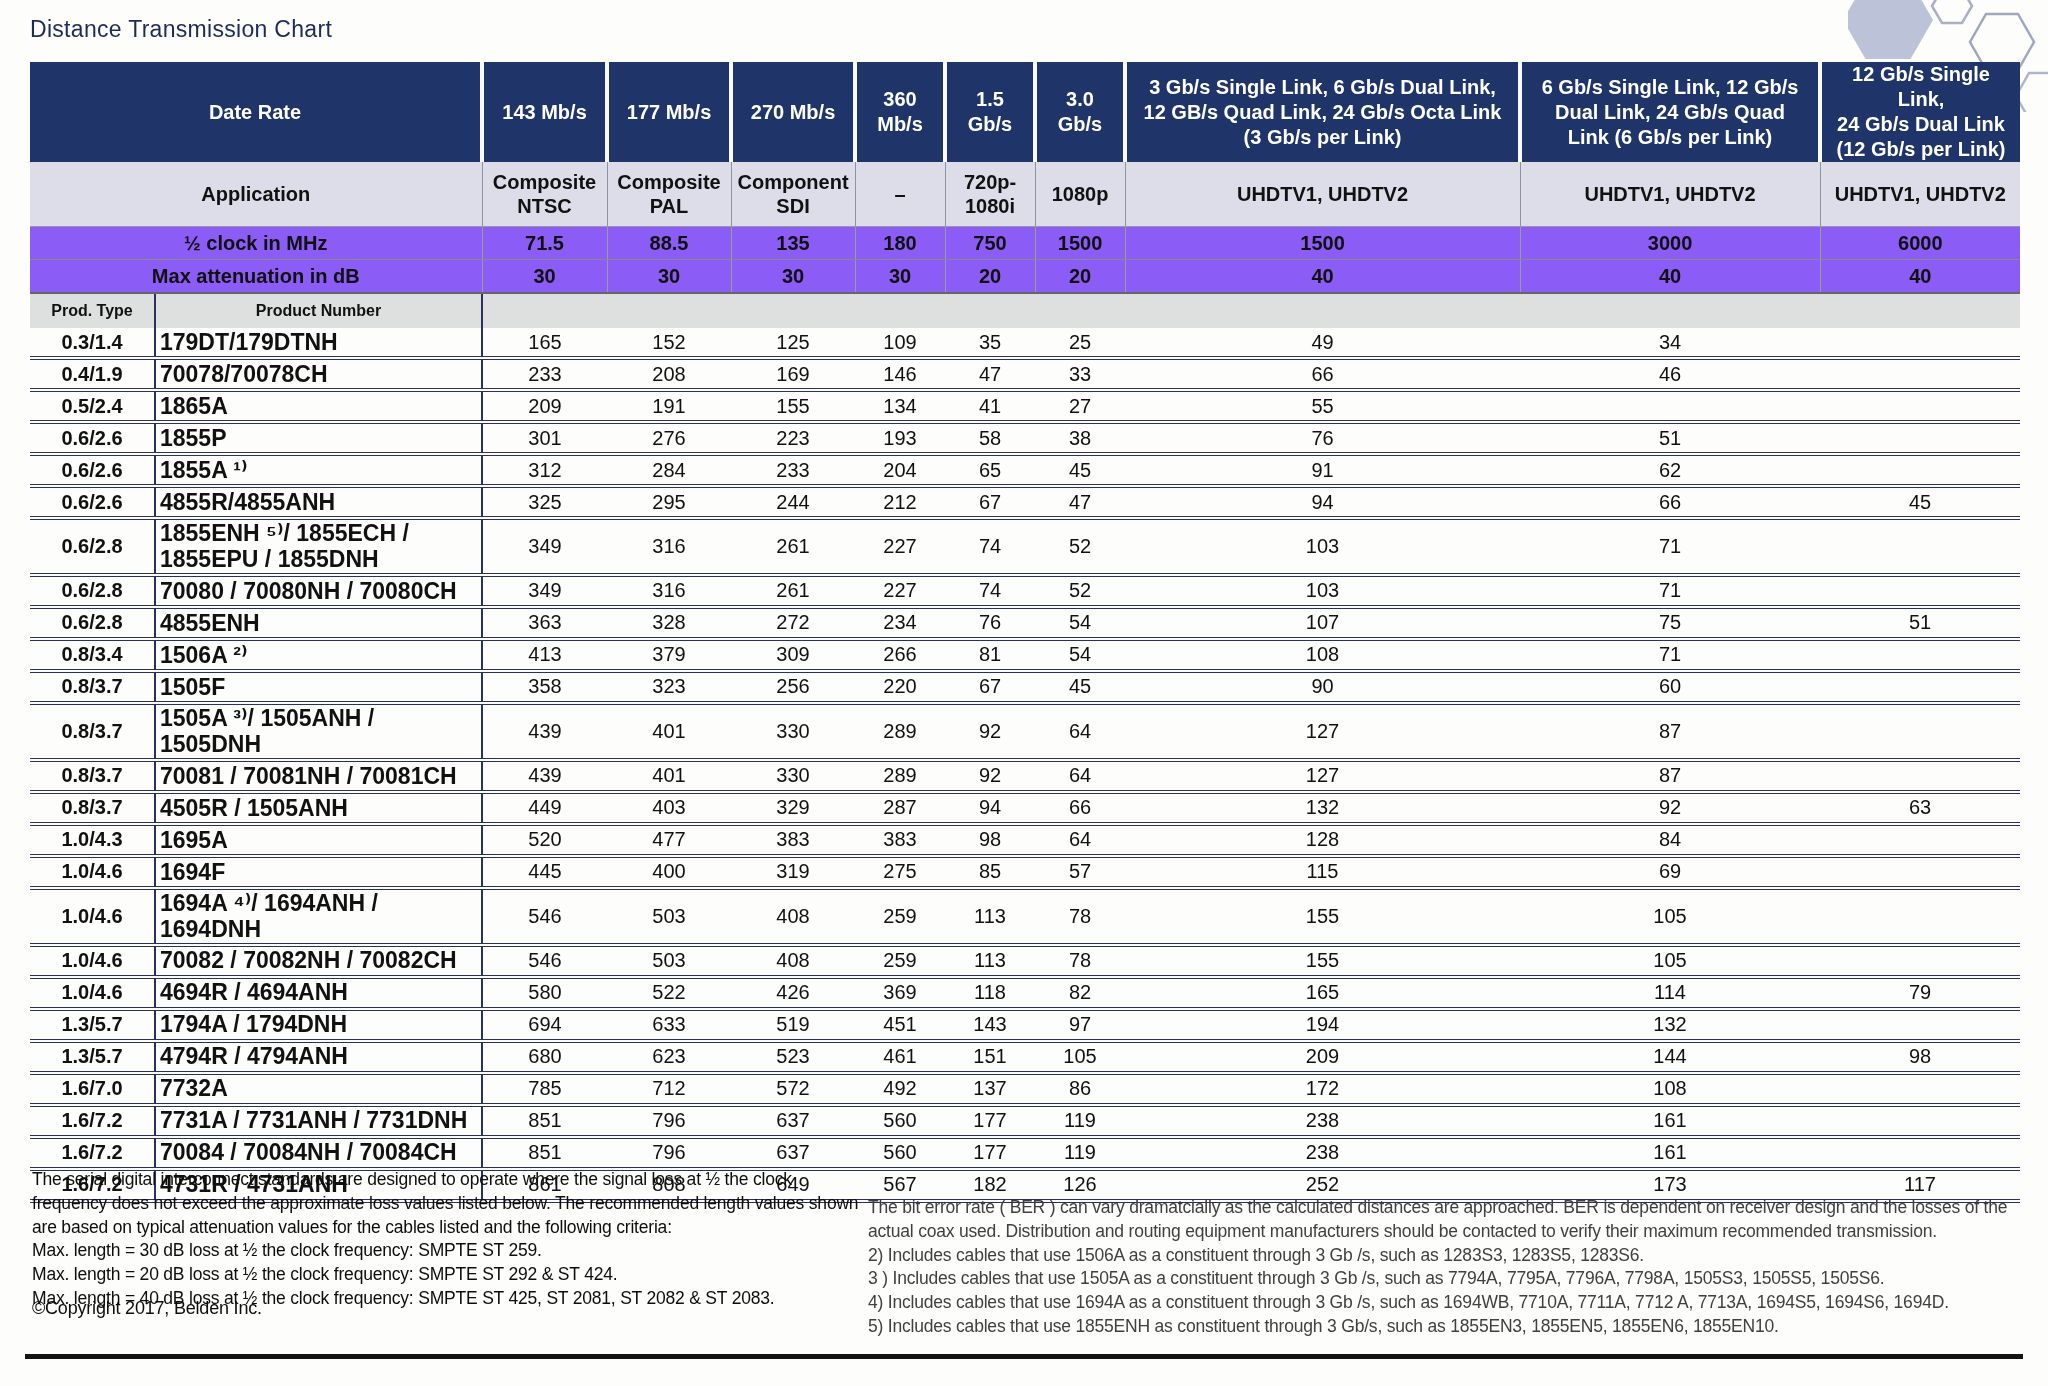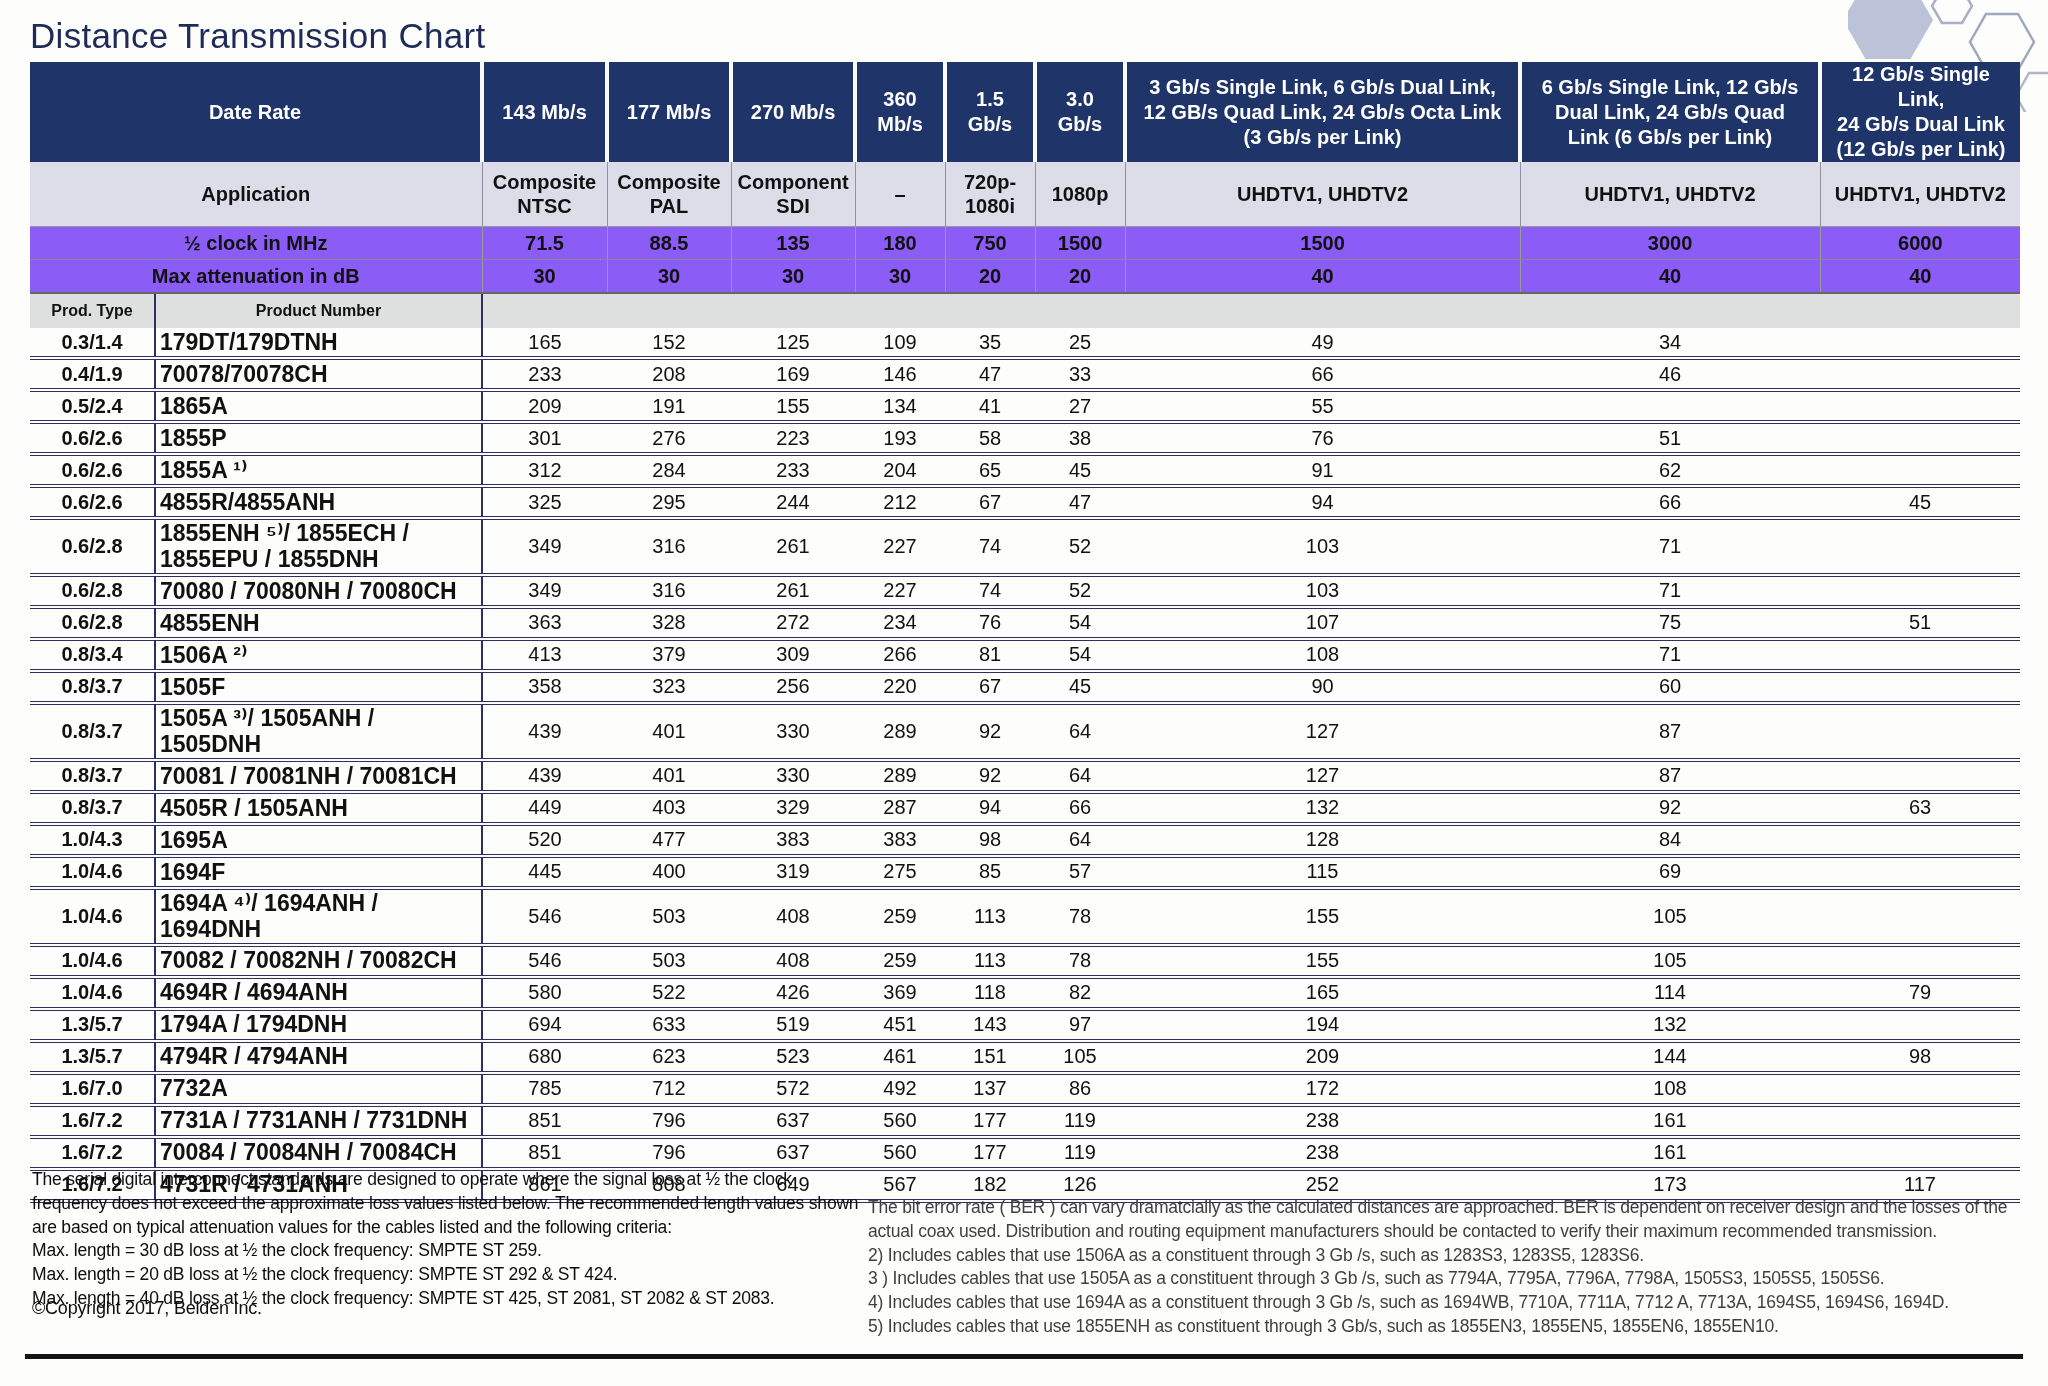--- a/index.html
+++ b/index.html
@@ -4,21 +4,21 @@
 <style>
   html,body { margin:0; padding:0; background:#e9e9e9; }
   .page {
     position:relative; width:2048px; height:1386px;
     background:#fdfdfc; overflow:hidden;
     font-family:"Liberation Sans","DejaVu Sans",sans-serif;
     color:#111;
   }
   .title {
     position:absolute; left:30px; top:16px;
-    font-size:35px; color:#1e2b57; letter-spacing:.3px;
+    font-size:23px; color:#1e2b57; letter-spacing:.3px;
   }
   .hexdeco { position:absolute; top:0; right:0; }
 
   table.chart {
     position:absolute; left:30px; top:62px;
     border-collapse:collapse; table-layout:fixed;
     width:1990px;
   }
   table.chart th, table.chart td { padding:0 4px; overflow:hidden; }
 

